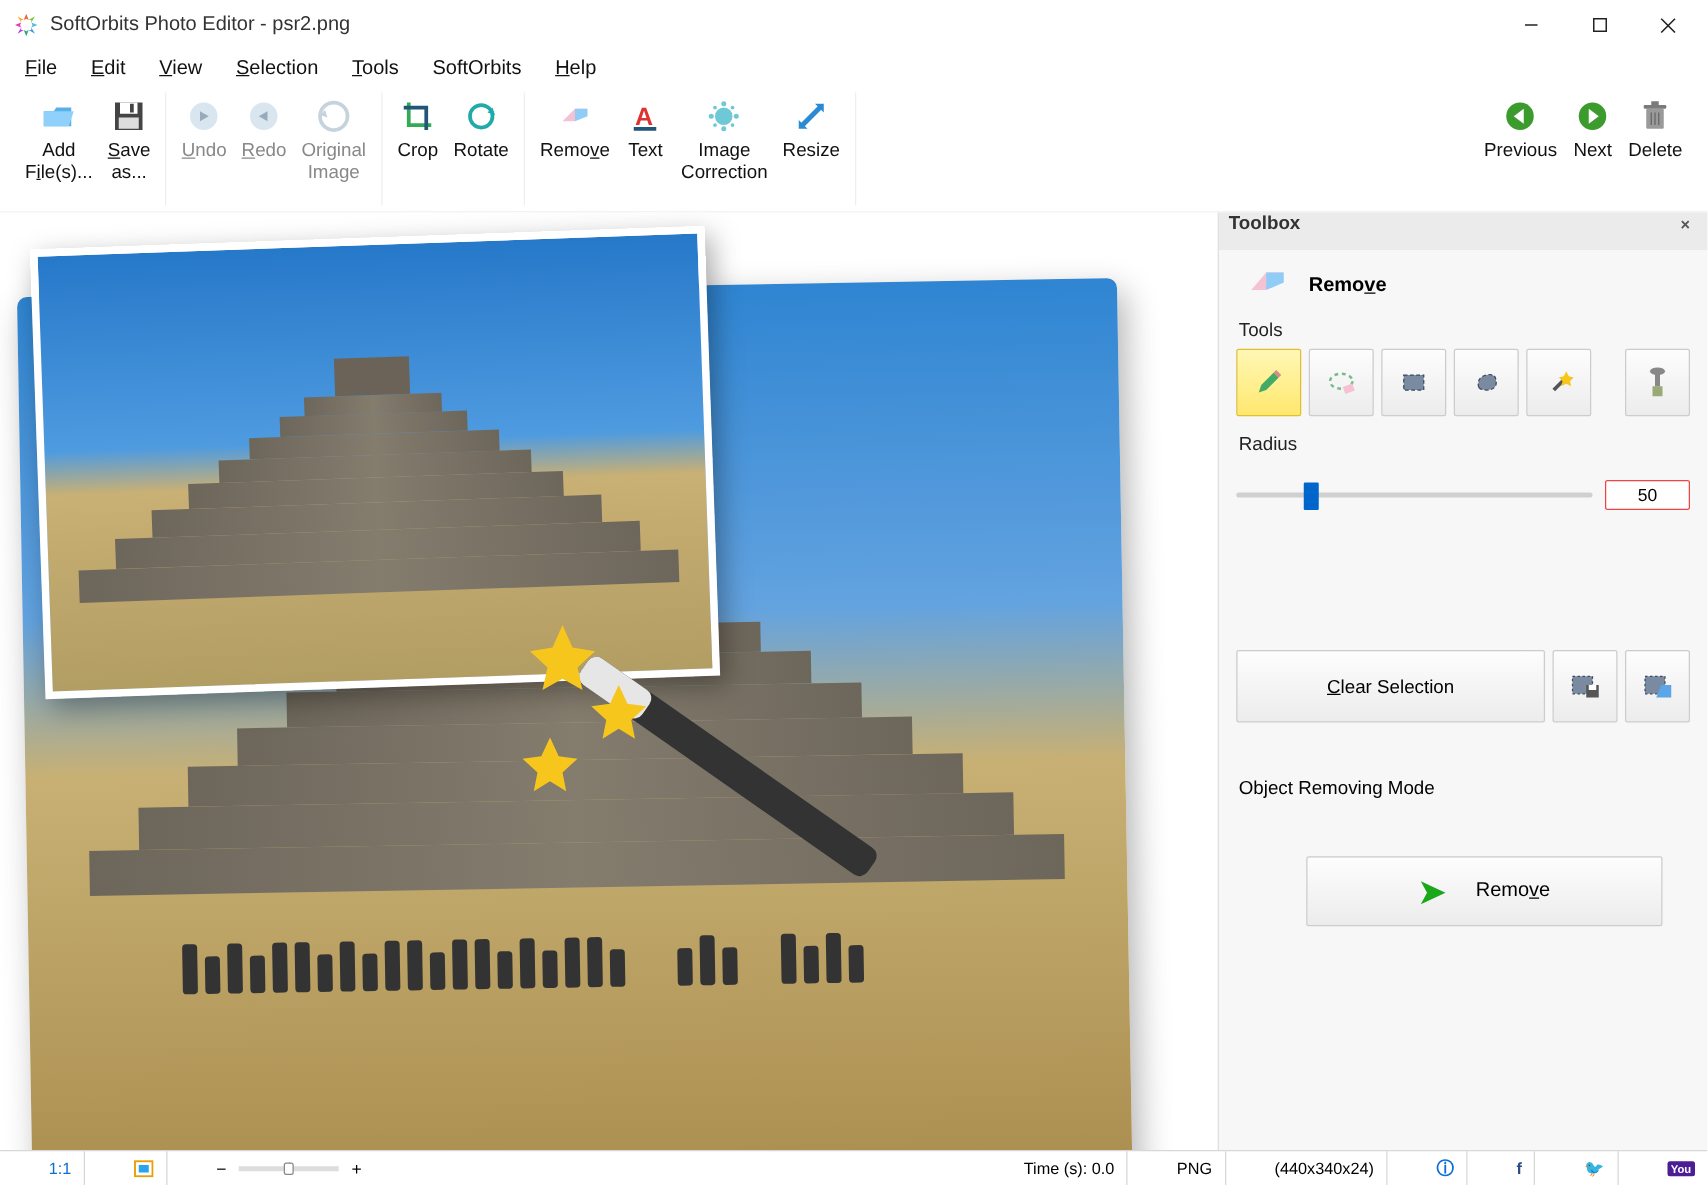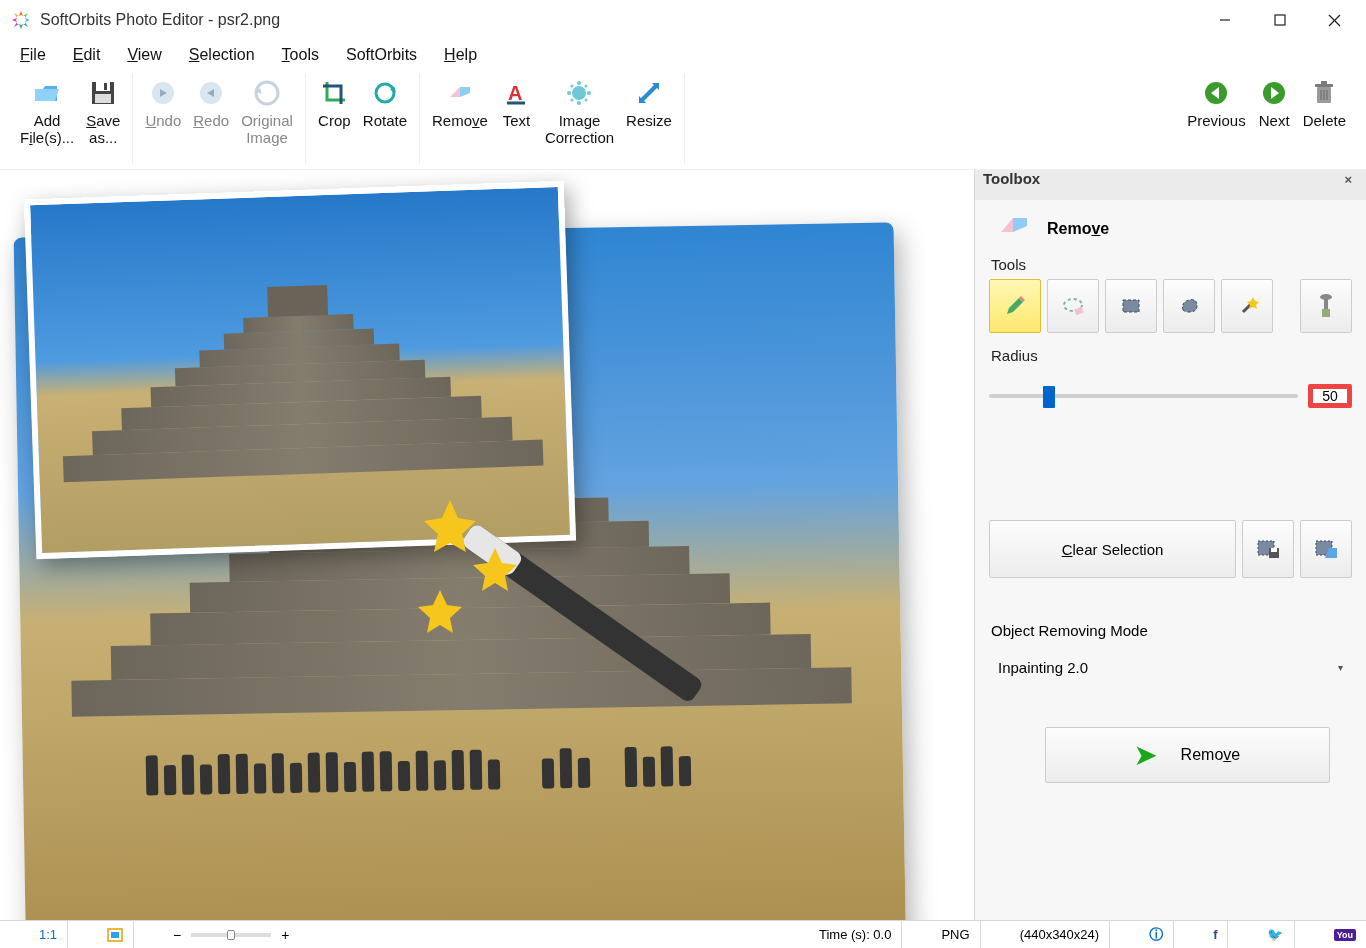--- a/index.html
+++ b/index.html
@@ -50,21 +50,21 @@
 
 .section-label { font-size:15px; padding:4px 16px 6px 16px; color:#222; }
 .tool-row { display:flex; gap:6px; padding:0 14px; }
 .tool-cell { width:54px; height:54px; background:linear-gradient(#fdfdfd,#ececec); border:1px solid #ccc; border-radius:2px; display:flex; align-items:center; justify-content:center; }
 .tool-cell.active { background:linear-gradient(#fff7b5,#ffe86e); border-color:#e0c030; }
 .tool-cell.spacer-gap { background:none; border:none; width:16px; }
 .radius-row { display:flex; align-items:center; gap:10px; padding:4px 14px 0 14px; margin-top:8px; }
 .slider-wrap { flex:1; position:relative; height:28px; display:flex; align-items:center; }
 .slider-track { height:4px; background:#d0d0d0; width:100%; border-radius:2px; }
 .slider-thumb { position:absolute; left:54px; top:4px; width:12px; height:22px; background:#0066cc; border-radius:1px; }
-.radius-input { width:44px; height:24px; border:5px solid #ef4444; border-radius:2px; text-align:center; font-size:14px; background:#fff; }
+.radius-input { width:68px; height:24px; border:1px solid #ef4444; border-radius:2px; text-align:center; font-size:14px; background:#fff; }
 
 .clear-row { display:flex; gap:6px; padding:0 14px; margin-top:110px; }
 .clear-btn { flex:1; height:58px; background:linear-gradient(#fdfdfd,#ececec); border:1px solid #ccc; border-radius:2px; display:flex; align-items:center; justify-content:center; font-size:15px; }
 .clear-btn .u { text-decoration:underline; }
 .small-btn { width:52px; height:58px; background:linear-gradient(#fdfdfd,#ececec); border:1px solid #ccc; border-radius:2px; display:flex; align-items:center; justify-content:center; }
 
 .orm-label { font-size:15px; padding:0 16px; margin-top:44px; }
 .orm-select { margin:14px 16px 0 16px; height:28px; display:flex; align-items:center; padding:0 6px; font-size:15px; border:1px solid transparent; position:relative; }
 .orm-select .caret { position:absolute; right:6px; top:8px; font-size:10px; color:#555; }
 
@@ -416,24 +416,20 @@
         </div>
       <div class="small-btn">
           <svg width="26" height="22">
             <rect x="3" y="3" width="16" height="14" fill="#7a8aa0" stroke="#3a4a60" stroke-dasharray="2 2"></rect>
             <path d="M16 10 L24 10 L24 20 L12 20 Z" fill="#5aa6e6"></path>
           </svg>
         </div>
     </div>
 
     <div class="orm-label">Object Removing Mode</div>
-    <div class="orm-select">
-      <span>Inpainting 2.0</span>
-      <span class="caret">▾</span>
-    </div>
 
     <div class="remove-btn">
       <span class="arrow">➤</span>
       <span>Remo<span class="u">v</span>e</span>
     </div>
   </div>
 </div>
 
 <div class="statusbar">
   <div class="status-seg">

